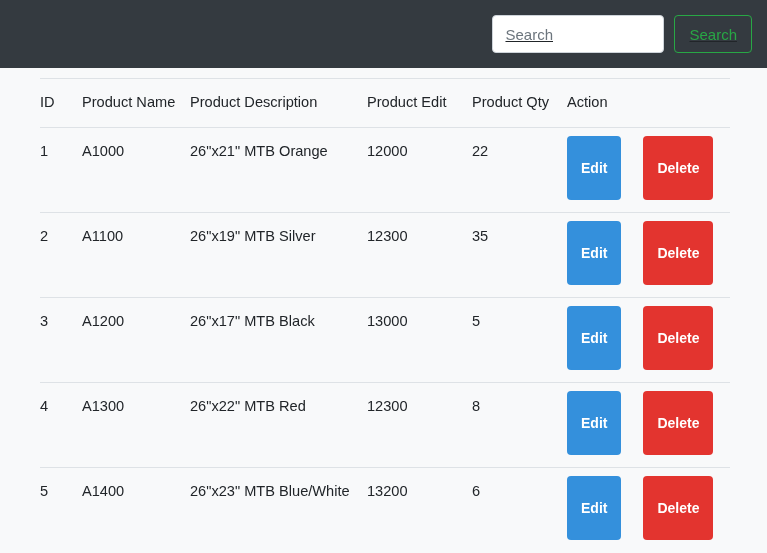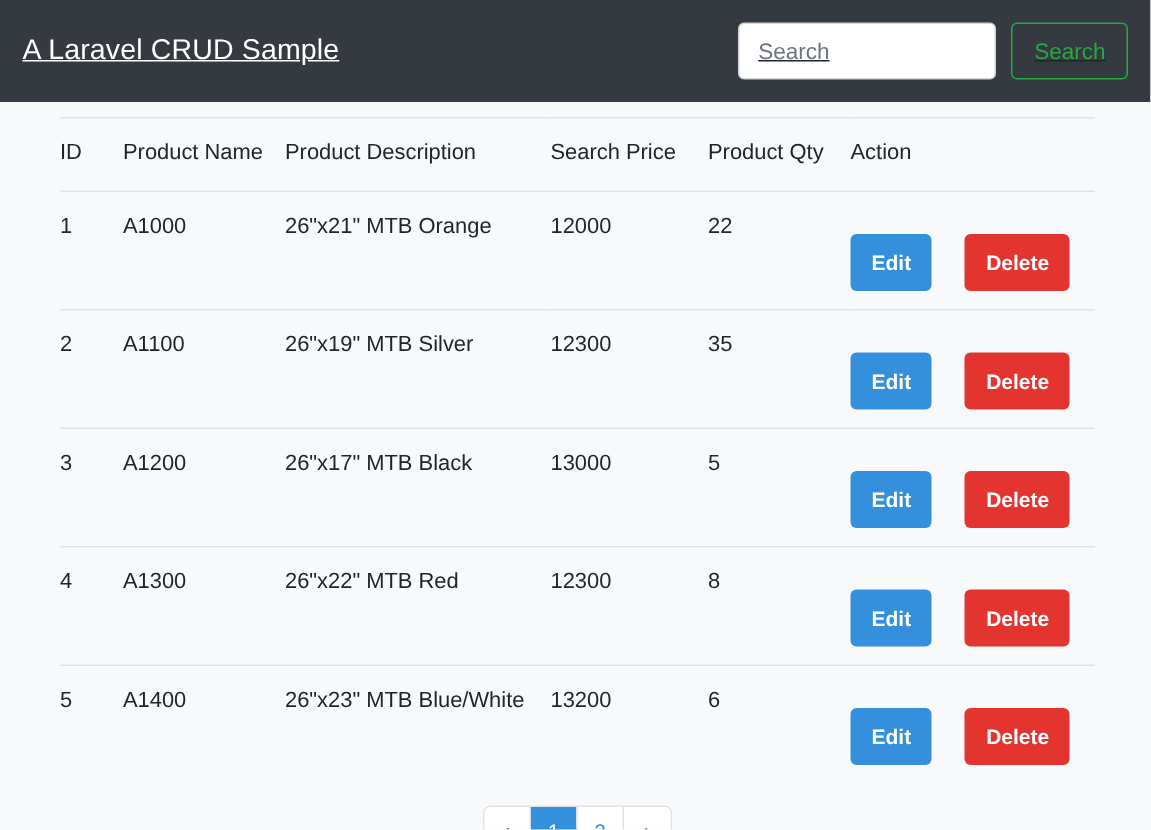--- a/index.html
+++ b/index.html
@@ -116,24 +116,23 @@
     white-space: nowrap;
   }
   .btn {
     display: inline-block;
     border: none;
     border-radius: 4px;
     color: #ffffff;
     font-size: 14px;
     font-family: "Liberation Sans", sans-serif;
     font-weight: 700;
-    padding: 11px 14px;
+    padding: 24px 14px;
     cursor: pointer;
     line-height: 16px;
-    margin-top: 20px;
   }
   .btn-edit { background: #3490dc; margin-right: 22px; }
   .btn-delete { background: #e3342f; text-align: right; }
 
   
   .pagination-wrap {
     display: flex;
     justify-content: center;
     margin-top: 16px;
   }
@@ -162,21 +161,20 @@
   .page-item.active {
     background: #3490dc;
     color: #ffffff;
   }
   .page-item.arrow { color: #6c757d; font-size: 13px; }
 </style>
 </head>
 <body>
 
 <div class="navbar" style="background: rgb(52, 58, 64);">
-  <a class="brand" href="#">A Laravel CRUD Sample</a>
   <div class="nav-form">
     <input class="search-input" type="text" placeholder="Search" style="">
     <button class="search-btn" style="color: rgb(40, 167, 69); border-color: rgb(40, 167, 69);">Search</button>
   </div>
 </div>
 
 <div class="container">
   <table class="product-table">
     <colgroup>
       <col class="c-id">
@@ -184,21 +182,21 @@
         <col class="c-desc">
       <col class="c-price">
         <col class="c-qty">
         <col class="c-act">
     </colgroup>
     <thead>
       <tr>
         <th class="head-id">ID</th>
         <th>Product Name</th>
         <th>Product Description</th>
-        <th>Search Price</th>
+        <th>Product Edit</th>
         <th>Product Qty</th>
         <th>Action</th>
       </tr>
     </thead>
     <tbody id="table-body">
         <tr>
           <td class="cell-id">1</td>
           <td>A1000</td>
           <td>26"x21" MTB Orange</td>
           <td>12000</td>

